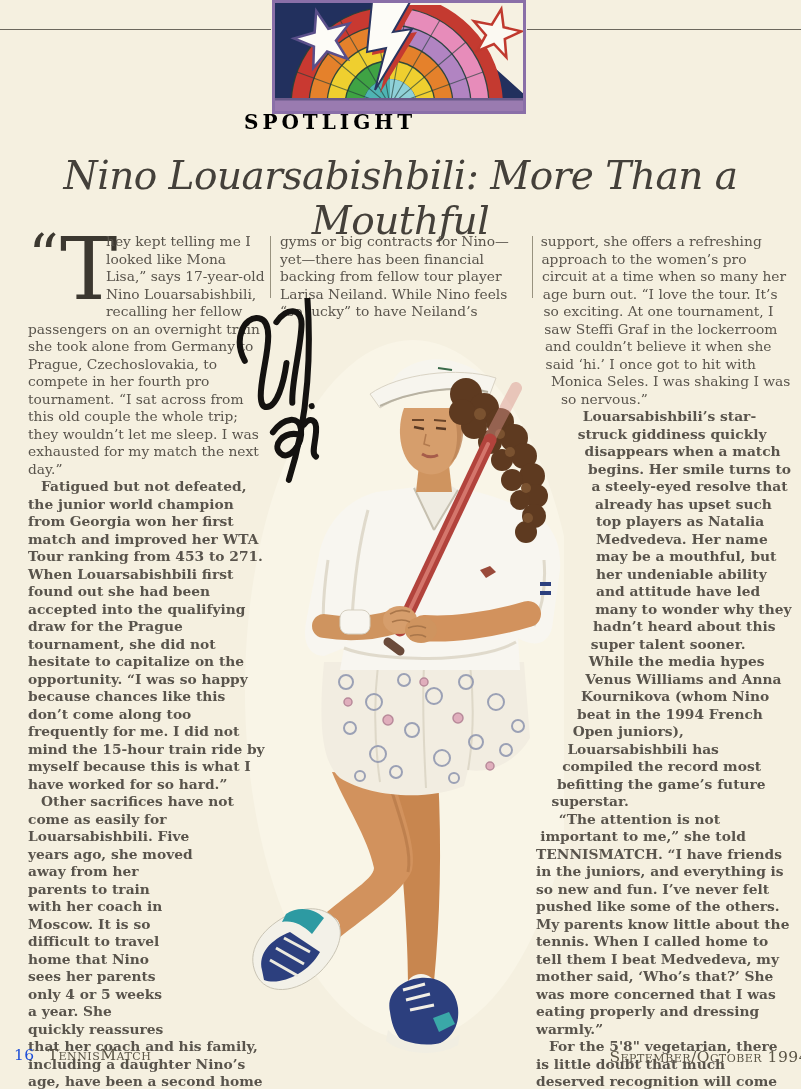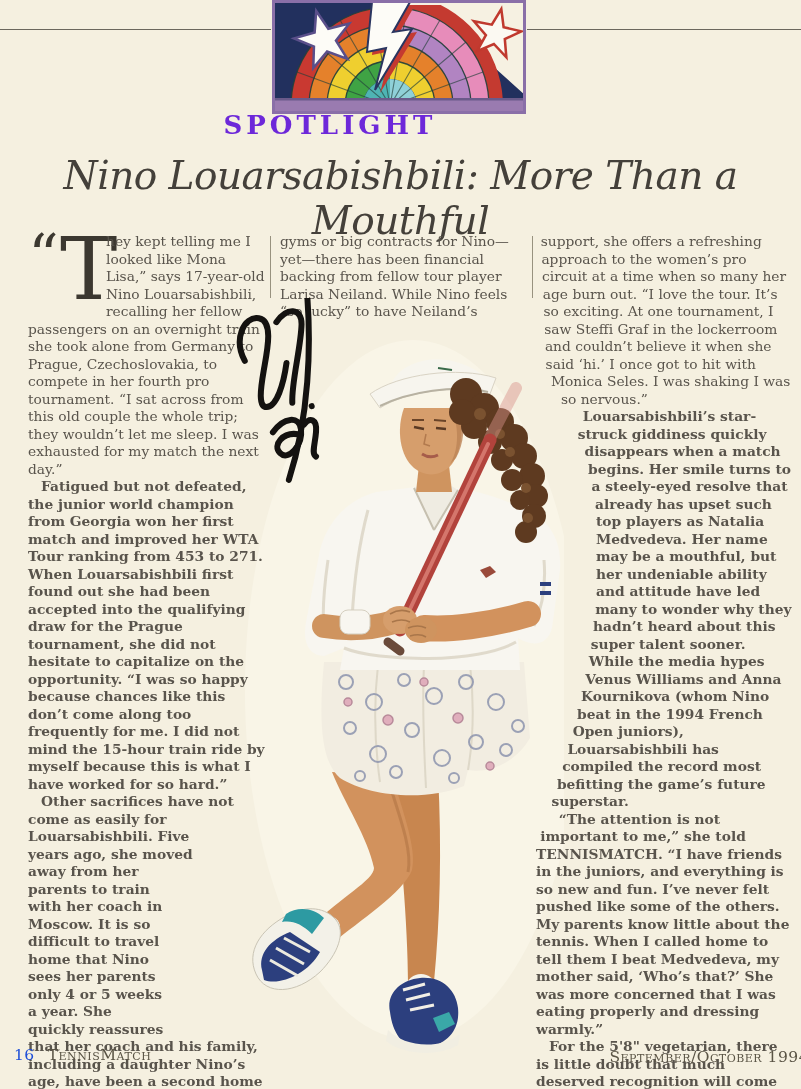--- a/index.html
+++ b/index.html
@@ -10,21 +10,21 @@
     color:#57524b;
   }
   .hrule { position:absolute; height:1px; background:#6b675d; top:29px; }
   .hrule.left { left:0; width:271px; }
   .hrule.right { left:527px; width:274px; }
 
   .logo { position:absolute; left:272px; top:0; width:254px; height:114px; }
 
   .section-label {
     position:absolute; top:110px; left:0; width:660px; text-align:center;
-    font-size:26px; letter-spacing:4px; color:#6d28d9; font-weight:600;
+    font-size:20px; letter-spacing:4px; color:#000000; font-weight:600;
   }
   .title {
     position:absolute; top:153px; left:0; width:801px; margin:0; text-align:center;
     font-style:italic; font-weight:normal; font-size:39px; letter-spacing:-0.5px;
     color:#44403a;
   }
 
   .colrule { position:absolute; width:1px; height:62px; top:236px; background:#98927f; }
   .colrule.one { left:270px; }
   .colrule.two { left:532px; }

